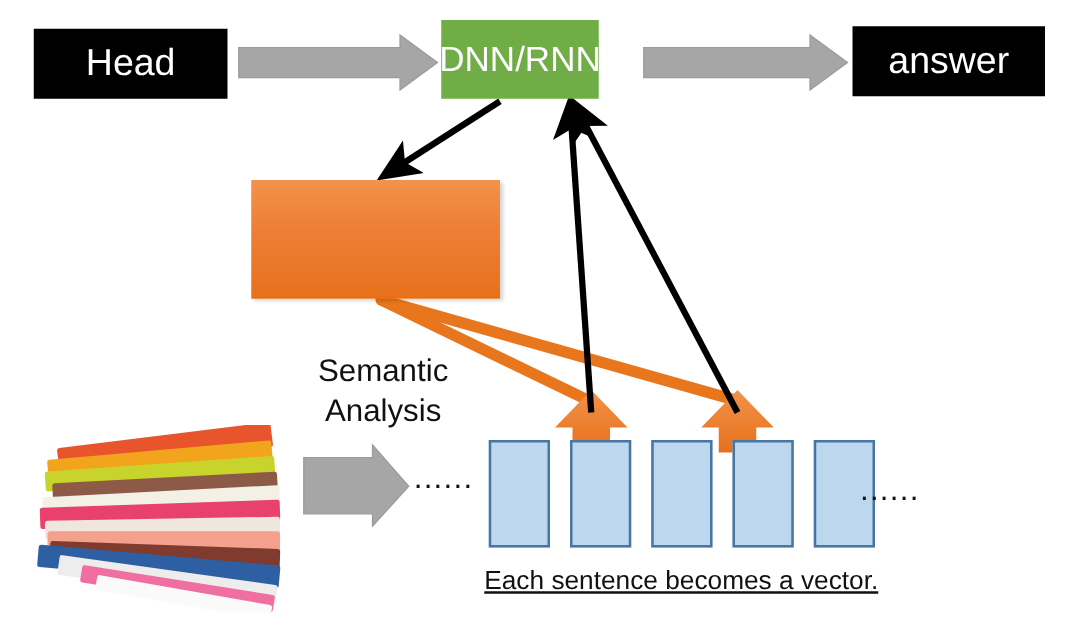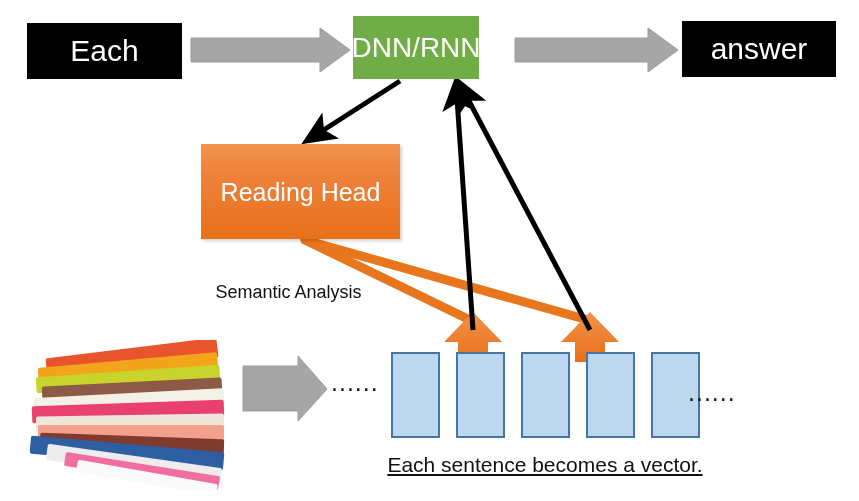--- a/index.html
+++ b/index.html
@@ -54,22 +54,22 @@
   #rhc-box .rhc-line { display: block; }
 
   
   .label {
     position: absolute;
     color: #111111;
     text-align: center;
     line-height: 1.28;
   }
   #semantic-analysis-label {
-    left: 206px; top: 281px; width: 165px;
-    font-size: 18px;
+    left: 224px; top: 281px; width: 165px;
+    font-size: 25px;
   }
   #caption-label {
     left: 300px; top: 452px; width: 490px;
     font-size: 21px;
     text-decoration: underline;
   }
 
   
   .dots {
     position: absolute;
@@ -166,27 +166,26 @@
 
   <div class="vec-rect" style="left:391px;"></div>
   <div class="vec-rect" style="left:456px;"></div>
   <div class="vec-rect" style="left:521px;"></div>
   <div class="vec-rect" style="left:586px;"></div>
   <div class="vec-rect" style="left:651px;"></div>
 
   <div class="dots" id="dots-left">......</div>
   <div class="dots" id="dots-right">......</div>
 
-  <div class="node box-black" id="query-box">Each</div>
+  <div class="node box-black" id="query-box">Head</div>
 
   <div class="node" id="dnn-box">DNN/RNN</div>
 
   <div class="node box-black" id="answer-box">answer</div>
 
   <div class="node" id="rhc-box">
-    <span class="rhc-line">Reading Head</span>
   </div>
 
   <div class="label" id="semantic-analysis-label">Semantic Analysis</div>
 
   <div class="label" id="caption-label">Each sentence becomes a vector.</div>
 
 </div>
 
 </body></html>

